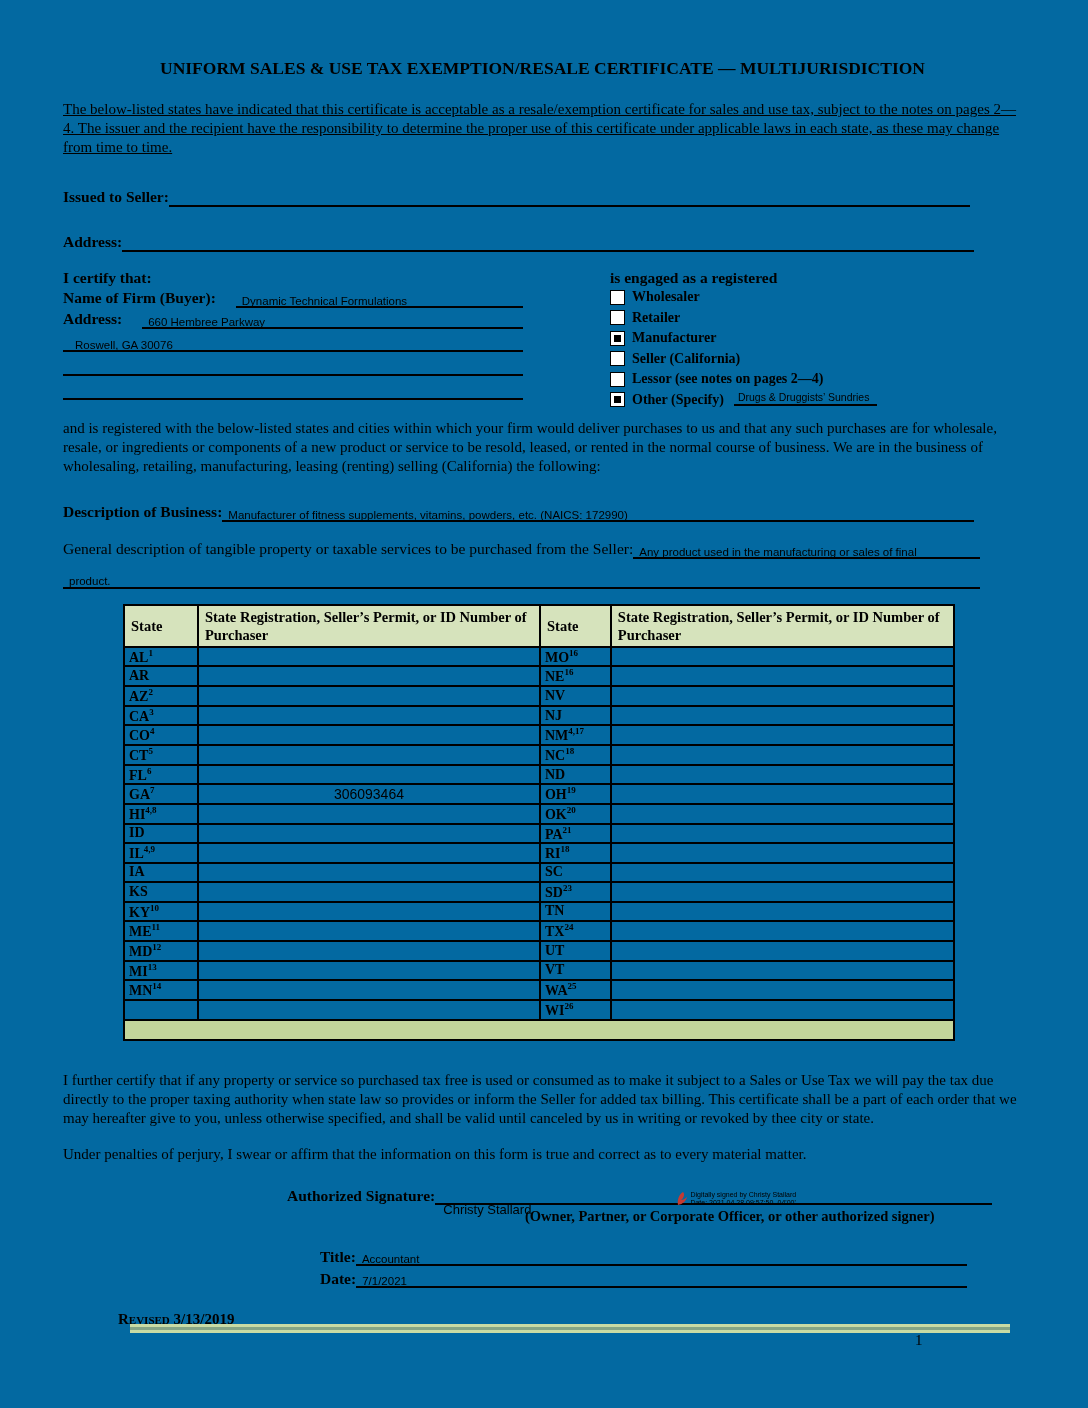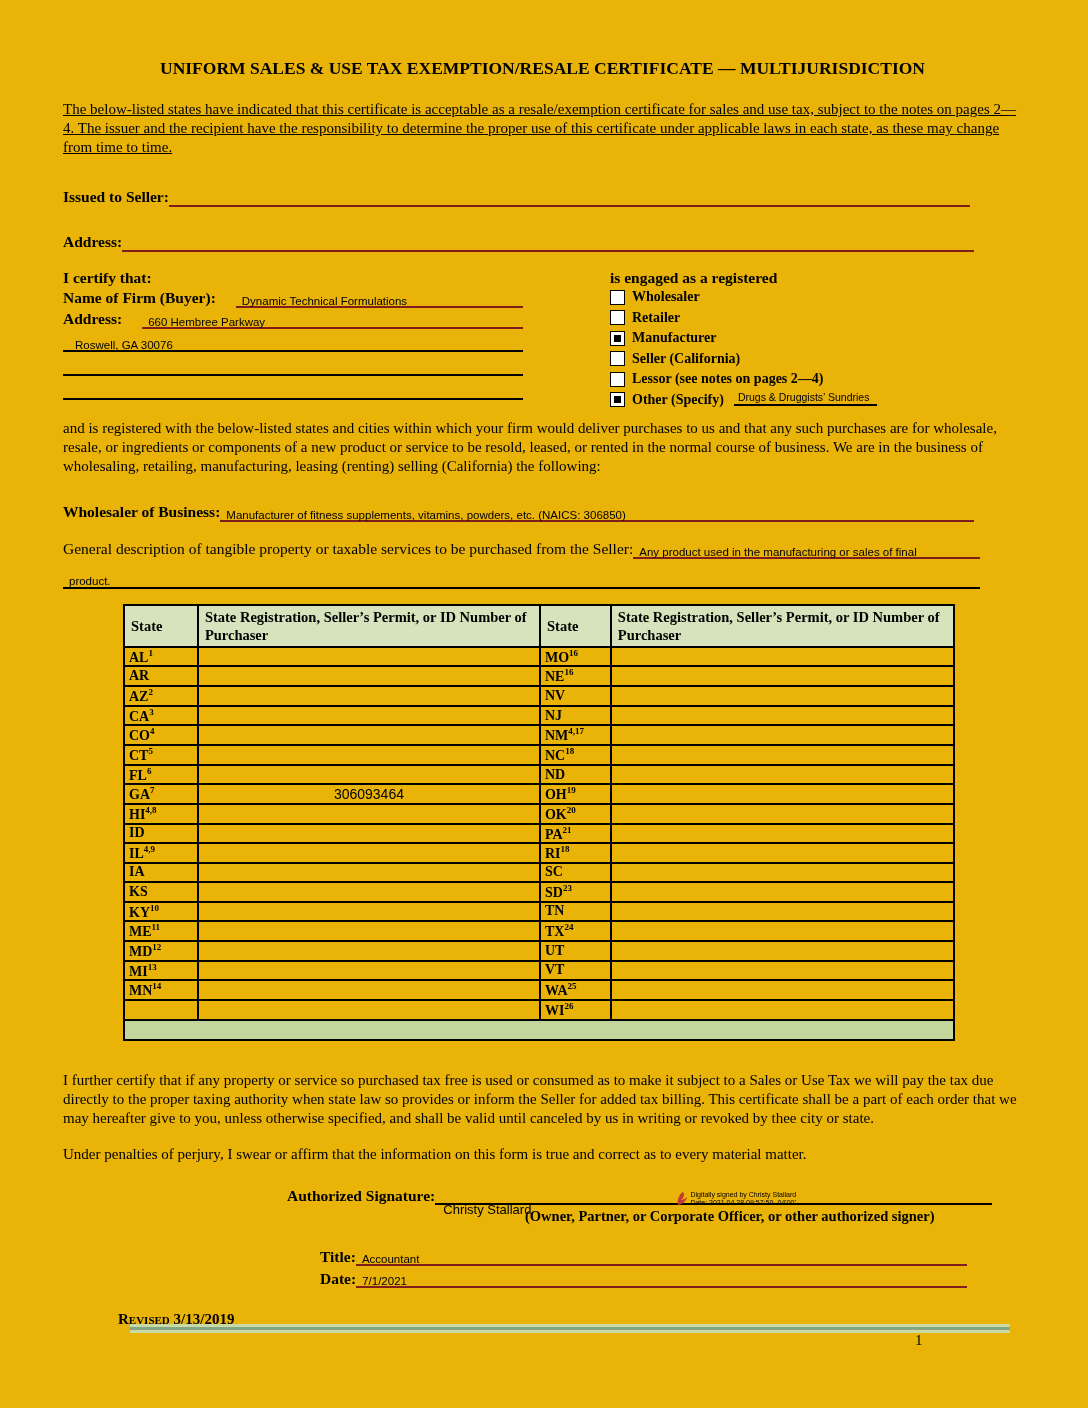--- a/index.html
+++ b/index.html
@@ -1,25 +1,25 @@
 <!DOCTYPE html>
 <html><head>
 <meta charset="utf-8">
 <style>
   html,body{margin:0;padding:0;background:#fff;}
-  .page{position:relative;width:1088px;height:1408px;background:#eab308;
+  .page{position:relative;width:1088px;height:1408px;background:#0369a1;
         font-family:"Liberation Serif",serif;color:#000;overflow:hidden;}
   .content{padding:58px 66px 0 63px;}
   .title{text-align:center;font-weight:bold;font-size:17.5px;margin:0;}
   .para{font-size:15px;line-height:1.28;margin:0;}
   .intro{margin-top:21px;text-decoration:underline;}
   
   .field-line{display:flex;align-items:flex-end;margin-top:0;}
   .lbl{font-size:15.5px;font-weight:bold;white-space:nowrap;line-height:1.2;}
-  .rule{flex:1;border-bottom:2px solid #7f1d1d;min-height:18px;}
+  .rule{flex:1;border-bottom:2px solid #000000;min-height:18px;}
   .rule .val{font-family:"Liberation Sans",sans-serif;font-size:11.5px;
              padding-left:6px;position:relative;top:3px;display:inline-block;}
   .issued-line{margin-top:29px;}
   .issued-line .rule{margin-right:52px;}
   .addr-line{margin-top:25px;}
   .addr-line .rule{margin-right:48px;}
   
   .certify-wrap{display:flex;margin-top:16px;}
   .cert-left{width:460px;}
   .cert-right{margin-left:87px;flex:1;}
@@ -150,22 +150,22 @@
               <span class="opt-lbl">Other (Specify)</span>
               <span class="opt-val">Drugs &amp; Druggists’ Sundries</span>
             </div>
           </div>
       </div>
     </div>
 
     <p class="para reg-para">and is registered with the below-listed states and cities within which your firm would deliver purchases to us and that any such purchases are for wholesale, resale, or ingredients or components of a new product or service to be resold, leased, or rented in the normal course of business. We are in the business of wholesaling, retailing, manufacturing, leasing (renting) selling (California) the following:</p>
 
     <div class="field-line desc-line">
-      <span class="lbl">Wholesaler of Business:</span>
-      <span class="rule"><span class="val">Manufacturer of fitness supplements, vitamins, powders, etc.  (NAICS: 306850)</span></span>
+      <span class="lbl">Description of Business:</span>
+      <span class="rule"><span class="val">Manufacturer of fitness supplements, vitamins, powders, etc.  (NAICS: 172990)</span></span>
     </div>
 
     <div class="field-line gen-line">
       <span class="lbl" style="font-weight:normal;">General description of tangible property or taxable services to be purchased from the Seller:</span>
       <span class="rule"><span class="val">Any product used in the manufacturing or sales of final</span></span>
     </div>
     <div class="field-line gen-line2">
       <span class="rule2" style="flex:1;"><span class="val">product.</span></span>
     </div>
 

